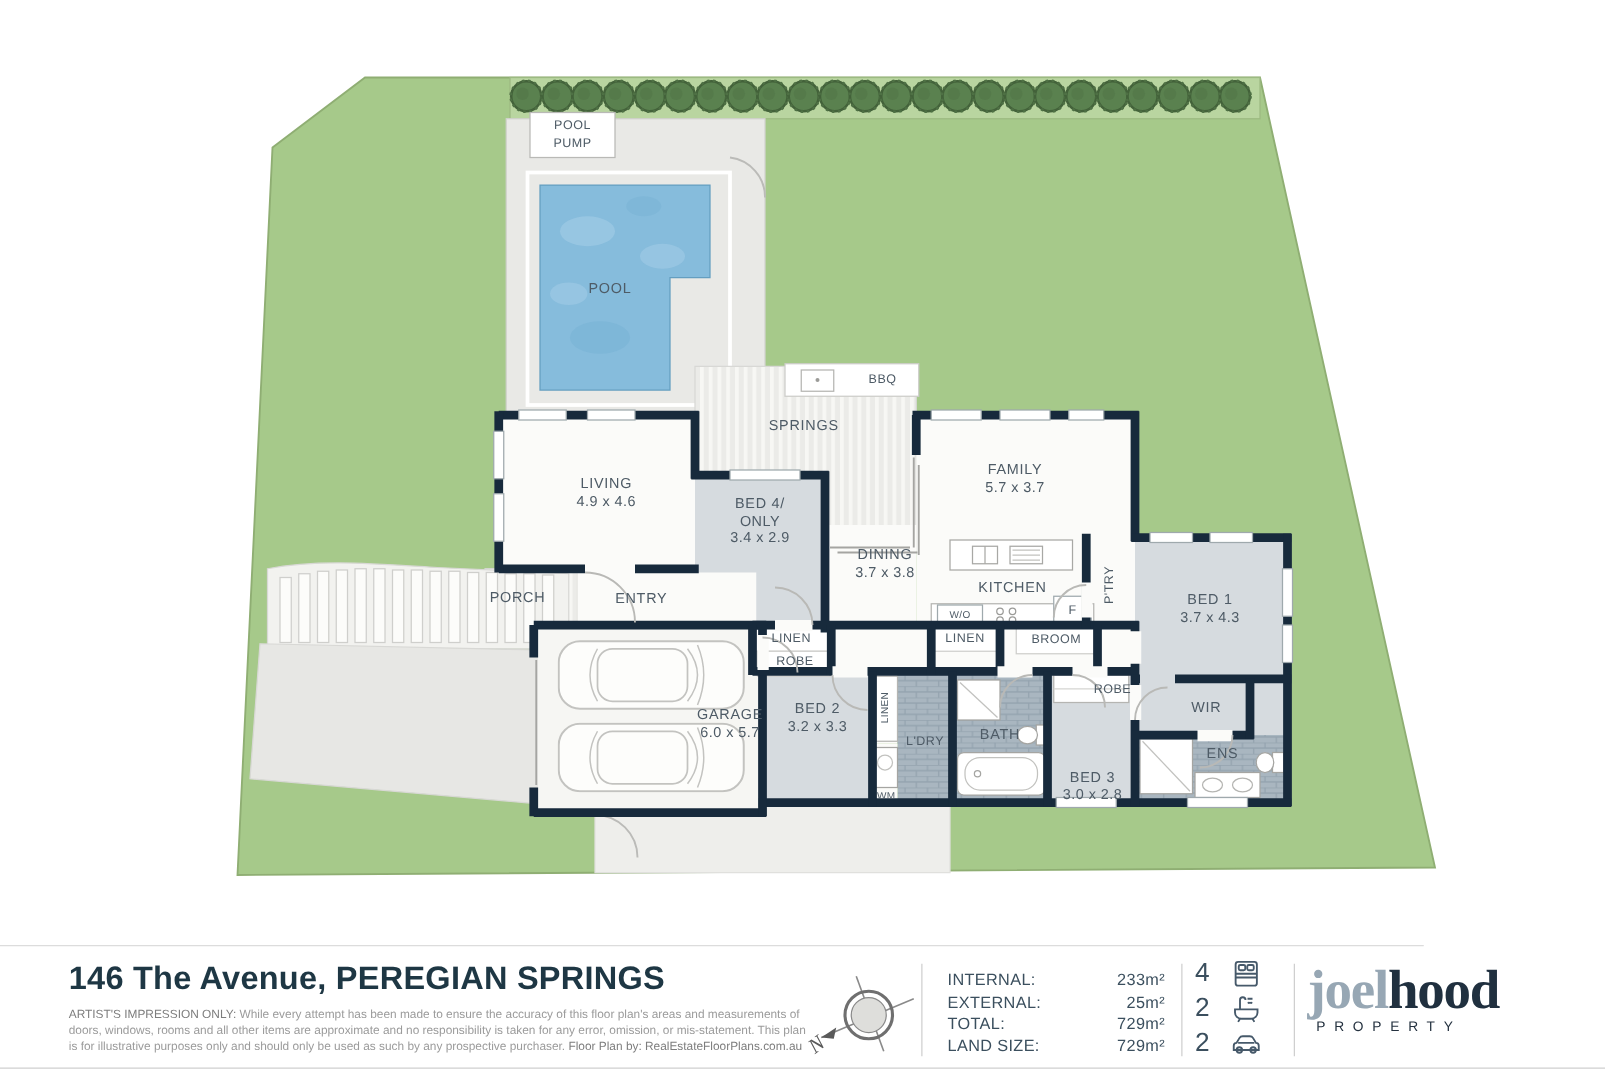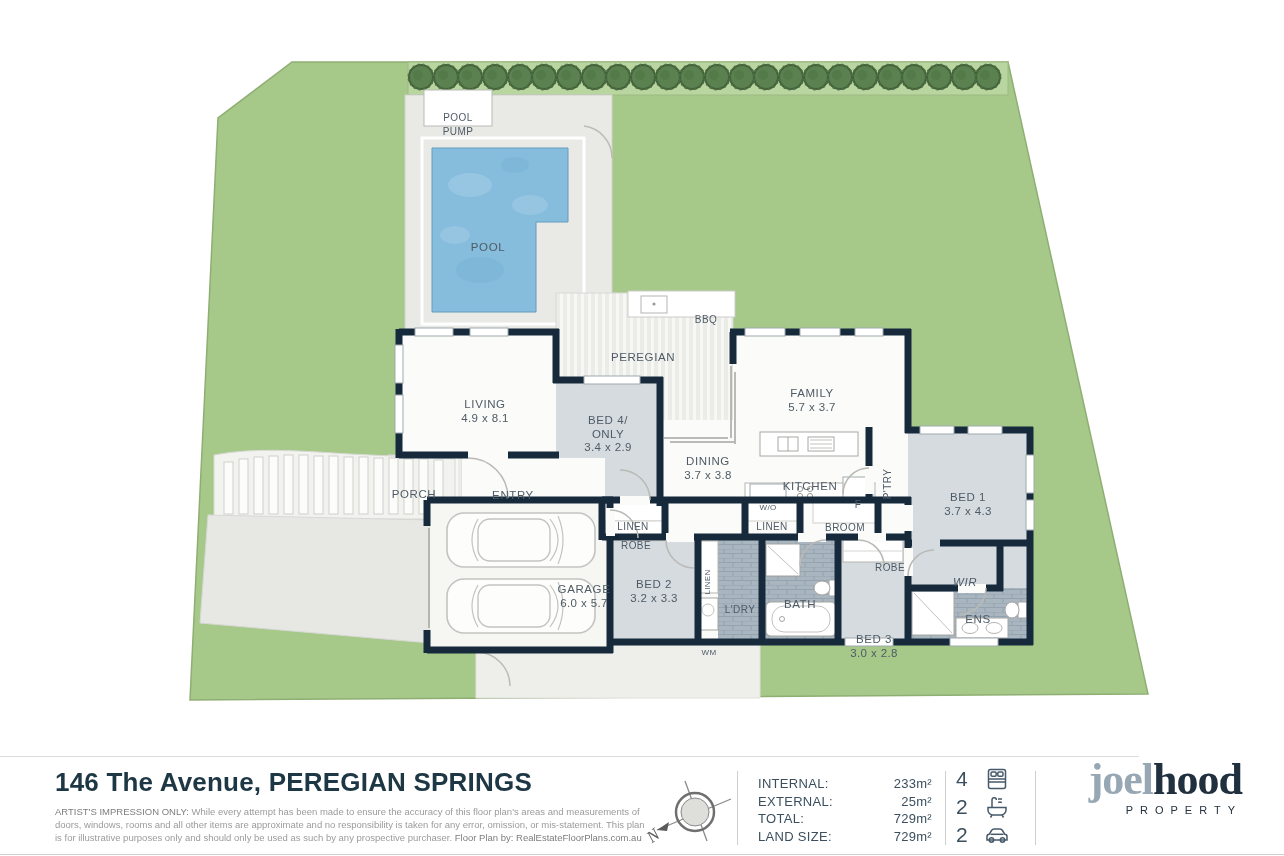--- a/index.html
+++ b/index.html
@@ -1,19 +1,19 @@
 <!DOCTYPE html>
 <html><head>
 <meta charset="utf-8">
 <style>
   html,body{margin:0;padding:0;background:#fff;}
   .canvas{position:relative;width:1284px;height:856px;background:#fff;overflow:hidden;
           font-family:"Liberation Sans",sans-serif;}
   .plan-svg{position:absolute;left:0;top:0;}
-  .labels{position:absolute;left:0;top:16px;width:1096px;height:756px;pointer-events:none;padding-left:32px;}
+  .labels{position:absolute;left:0;top:0;width:1096px;height:756px;pointer-events:none;padding-left:32px;}
   .lbl{position:absolute;transform:translate(-50%,-50%);font-size:11.5px;color:#4e5b66;
        letter-spacing:.6px;line-height:13.5px;text-align:center;white-space:nowrap;}
   .lbl .dim{display:block;letter-spacing:.4px;}
   .lbl.sm{font-size:10px;letter-spacing:.4px;}
   .lbl.xs{font-size:8px;letter-spacing:.3px;}
   .lbl.vert{transform:translate(-50%,-50%) rotate(-90deg);}
   
   .footer{position:absolute;left:0;top:756px;width:1139px;height:100px;background:#fff;
           border-top:1px solid #dcdcdc;}
   .footer:after{content:"";position:absolute;left:0;bottom:2px;width:1284px;height:1px;background:#cfcfcf;}
@@ -24,21 +24,21 @@
   .disclaimer .b{font-weight:400;color:#7d7d7d;text-align:right;}
   .compass{position:absolute;left:645px;top:18px;}
   .vdiv{position:absolute;top:14px;width:1px;height:74px;background:#cfcfcf;}
   .stats{position:absolute;left:758px;top:18px;width:174px;color:#3b4f5e;}
   .stat-row{display:flex;justify-content:space-between;font-size:13px;line-height:17.5px;
             letter-spacing:.3px;}
   .counts{position:absolute;left:956px;top:8px;width:66px;color:#3b4f5e;}
   .count-row{display:flex;align-items:center;height:28px;}
   .count-num{font-size:21px;width:22px;}
   .count-row svg{margin-left:6px;}
-  .logo{position:absolute;left:1046px;top:0;width:196px;text-align:right;}
+  .logo{position:absolute;left:1046px;top:12px;width:196px;text-align:left;}
   .logo-word{font-family:"Liberation Serif",serif;font-size:44px;font-weight:700;
              letter-spacing:-1px;line-height:46px;}
   .logo-joel{color:#97a7b4;}
   .logo-hood{color:#20303f;}
   .logo-tag{font-size:11px;letter-spacing:7px;color:#24313f;margin-top:1px;padding-left:7px;}
 </style>
 </head>
 <body>
 
 <div class="canvas">
@@ -290,24 +290,24 @@
     </g>
   </svg>
 
   <div class="labels">
     <div class="lbl sm" style="left:458px;top:108px;">
       <span>POOL</span>
       <span class="dim">PUMP</span>
     </div>
     <div class="lbl" style="left:488px;top:232px;">POOL</div>
     <div class="lbl sm" style="left:706px;top:304px;">BBQ</div>
-    <div class="lbl" style="left:643px;top:342px;">PEREGIAN</div>
+    <div class="lbl" style="left:643px;top:342px;">SPRINGS</div>
     <div class="lbl" style="left:485px;top:395px;">
       <span>LIVING</span>
-      <span class="dim">4.9 x 8.1</span>
+      <span class="dim">4.9 x 4.6</span>
     </div>
     <div class="lbl" style="left:608px;top:418px;">
       <span>BED 4/</span>
       <span class="dim">ONLY</span>
       <span class="dim">3.4 x 2.9</span>
     </div>
     <div class="lbl" style="left:812px;top:384px;">
       <span>FAMILY</span>
       <span class="dim">5.7 x 3.7</span>
     </div>
@@ -339,21 +339,21 @@
     </div>
     <div class="lbl xs vert" style="left:708px;top:566px;">LINEN</div>
     <div class="lbl sm" style="left:740px;top:594px;">L'DRY</div>
     <div class="lbl xs" style="left:709px;top:637px;">WM</div>
     <div class="lbl" style="left:800px;top:589px;">BATH</div>
     <div class="lbl" style="left:874px;top:594px;margin-top:36px;">
       <span>BED 3</span>
       <span class="dim">3.0 x 2.8</span>
     </div>
     <div class="lbl sm" style="left:890px;top:552px;">ROBE</div>
-    <div class="lbl" style="left:965px;top:567px;font-style:italic;">WIR</div>
+    <div class="lbl" style="left:965px;top:567px;">WIR</div>
     <div class="lbl" style="left:978px;top:604px;">ENS</div>
   </div>
 
   <div class="footer">
     <h1 class="address">146 The Avenue, PEREGIAN SPRINGS</h1>
     <p class="disclaimer"><span class="b">ARTIST'S IMPRESSION ONLY:</span><span> While every attempt has been made to ensure the accuracy of this floor plan's areas and measurements of doors, windows, rooms and all other items are approximate and no responsibility is taken for any error, omission, or mis-statement. This plan is for illustrative purposes only and should only be used as such by any prospective purchaser. </span><span class="b">Floor Plan by: RealEstateFloorPlans.com.au</span></p>
 
     <div class="compass">
       <svg width="92" height="70" viewBox="0 0 92 70">
         <line x1="12" y1="55" x2="86" y2="24" stroke="#8a8a8a" stroke-width="1.3"></line>

